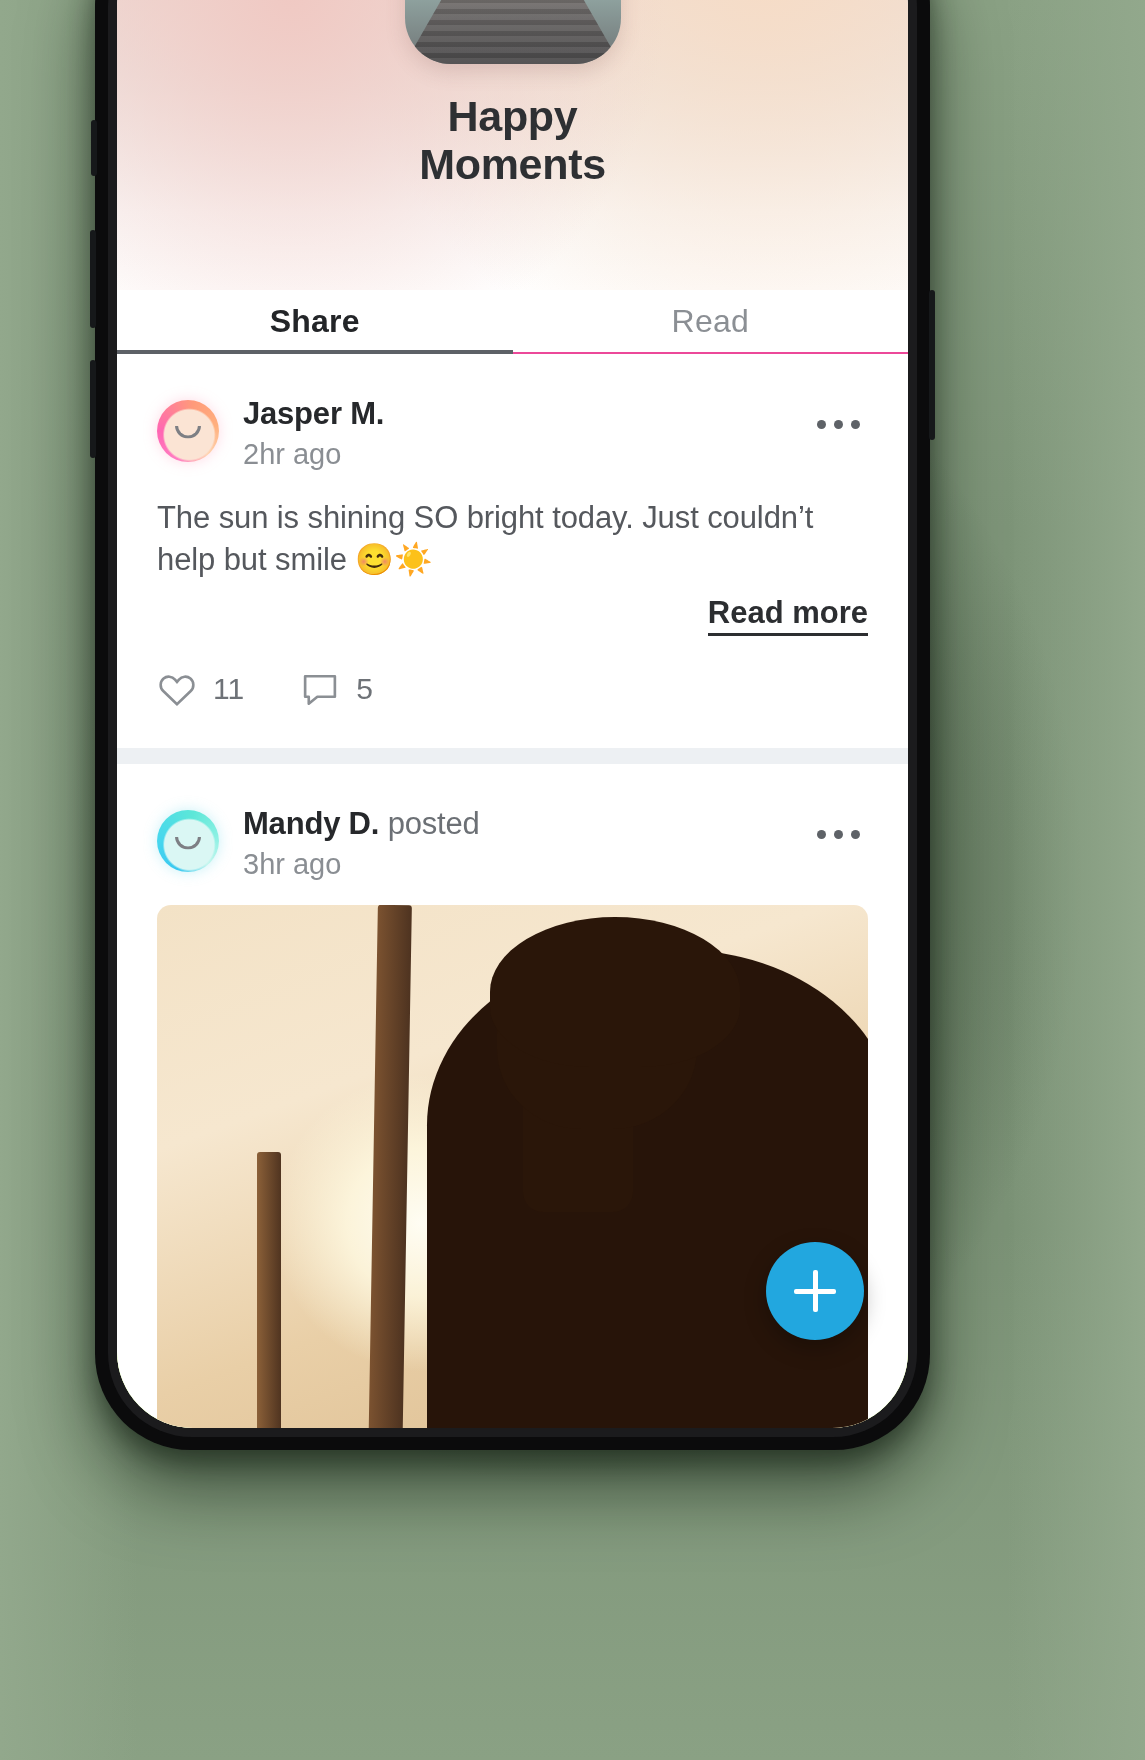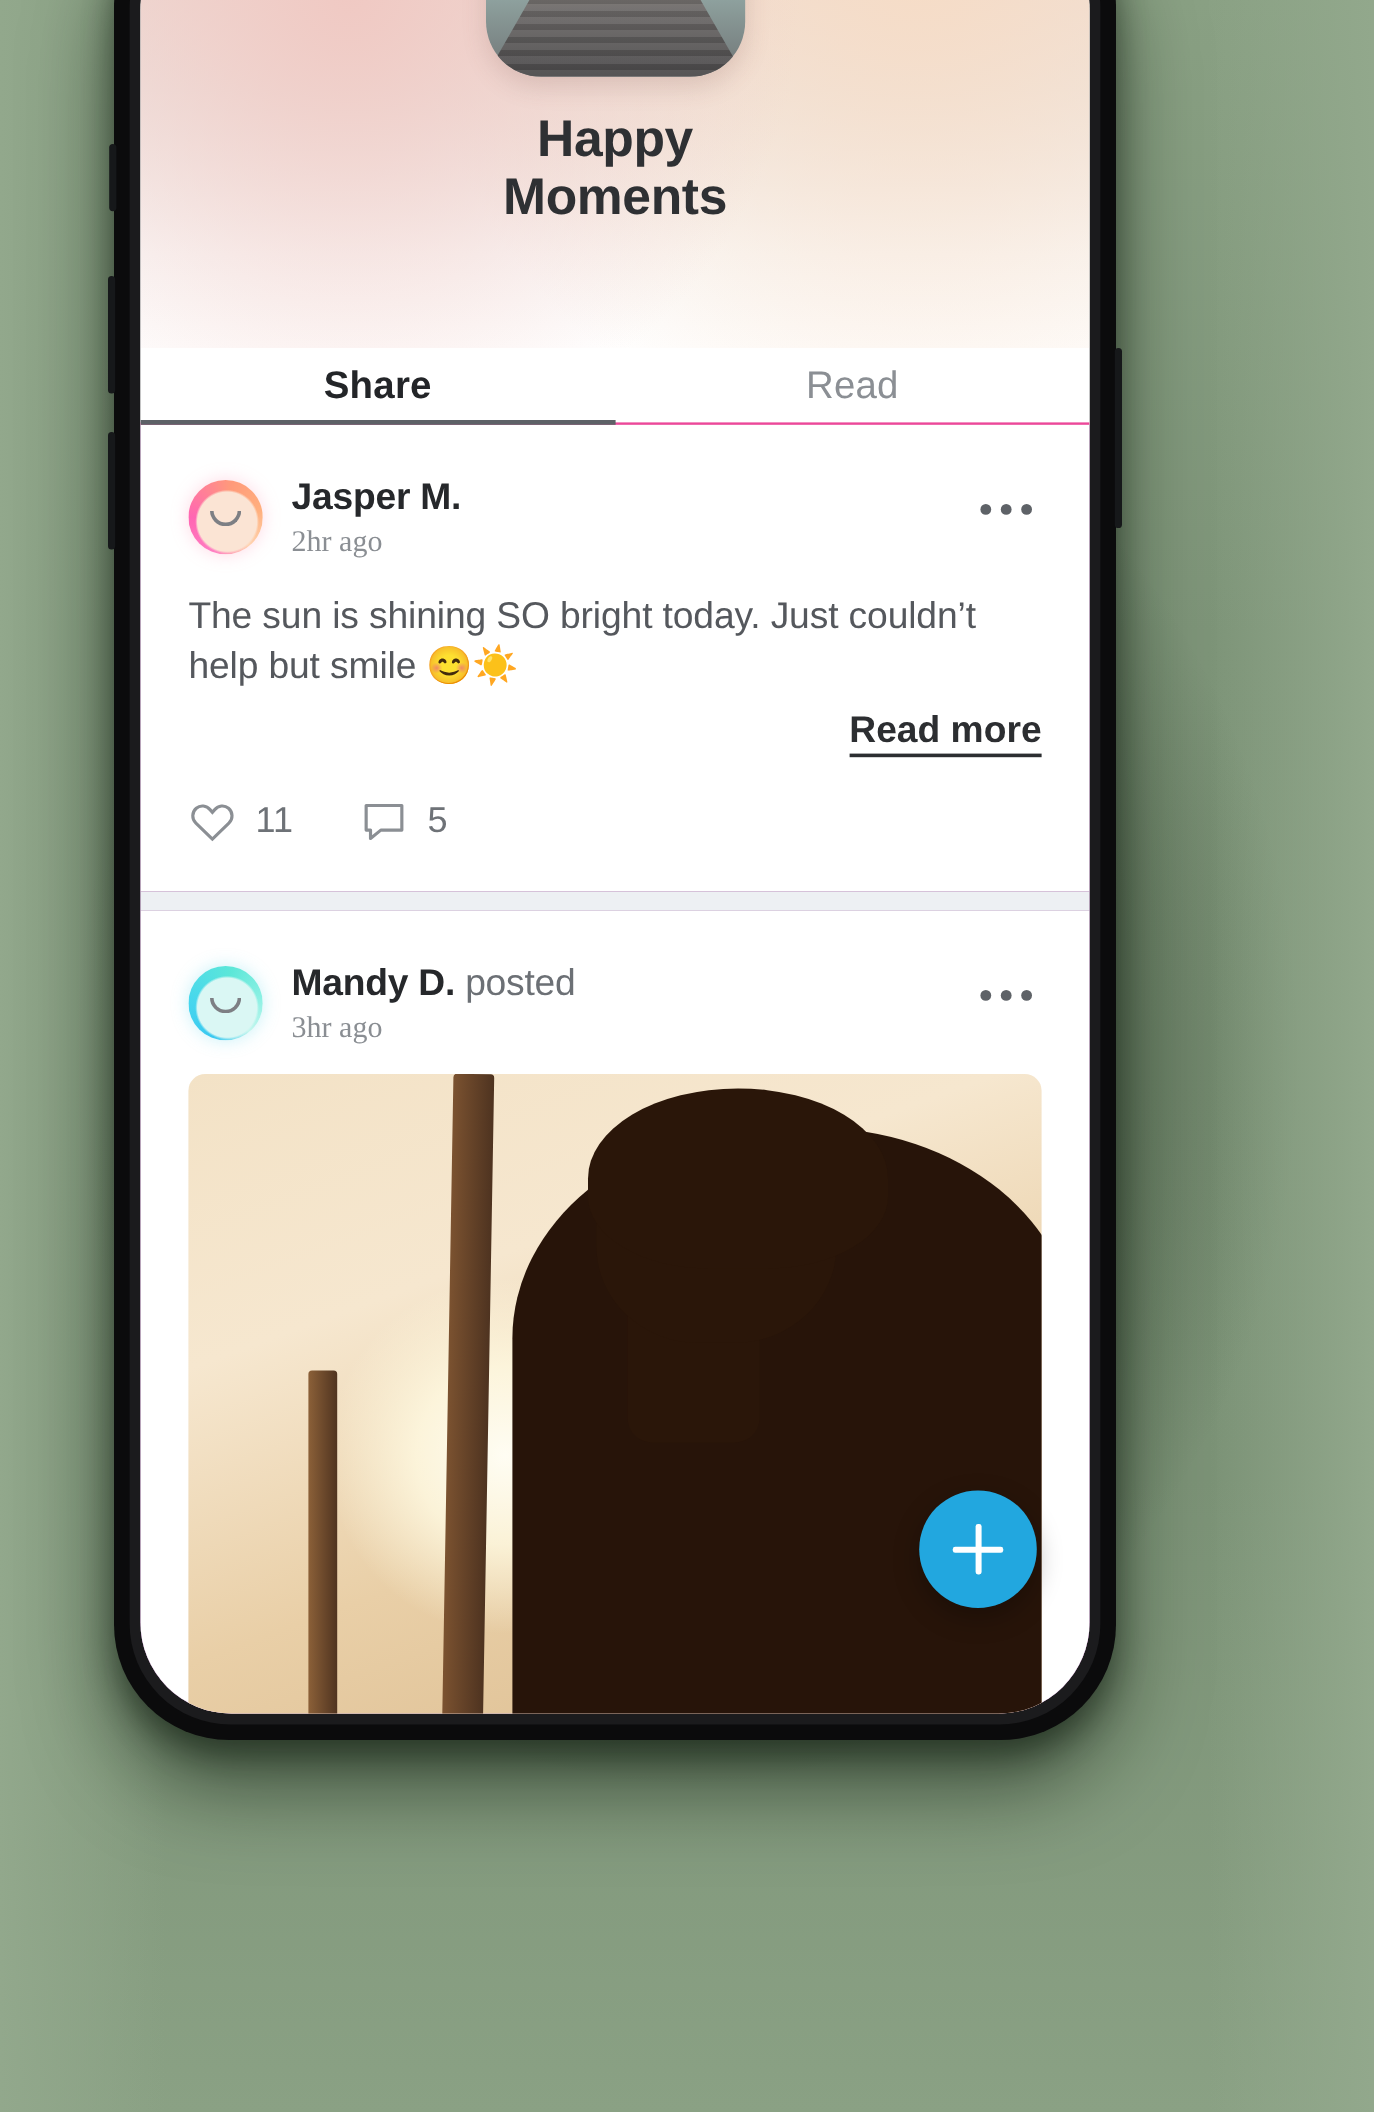--- a/index.html
+++ b/index.html
@@ -103,21 +103,21 @@
     flex:1; display:flex; align-items:center; justify-content:center;
     font-size:32px; color:#8b8f94; letter-spacing:.2px;
   }
   .tab.active{ color:#232528; font-weight:bold; }
   .tab-indicator{
     position:absolute; left:0; bottom:-2px;
     width:50%; height:4px; background:#5d6167;
   }
 
   
-  .feed{ background:#701a75; }
+  .feed{ background:#bef264; }
   .post{ padding:42px 40px 0 40px; background:#fff; }
   .post-head{ display:flex; align-items:flex-start; position:relative; }
   .avatar{
     width:62px; height:62px; border-radius:50%;
     flex:0 0 62px; position:relative; margin-top:4px;
   }
   .avatar.pink{
     background:
       radial-gradient(circle at 52% 56%, #fbe4d4 0%, #fbe4d4 52%, rgba(251,228,212,0) 56%),
       conic-gradient(from 200deg,#ff7ec2 0deg,#ff66b3 70deg,#ff9a7a 170deg,#ffb07e 240deg,#ffd3b0 300deg,#ff7ec2 360deg);
@@ -133,21 +133,21 @@
     position:absolute; left:50%; top:52%; transform:translate(-50%,-50%);
     width:26px; height:13px;
     border:3px solid #7d7f84; border-top:none;
     border-radius:0 0 18px 18px;
   }
   .who{ margin-left:24px; }
   .who-name{
     font-size:31px; color:#26282b; font-weight:bold; letter-spacing:-.2px;
   }
   .who-name .verb{ font-weight:normal; color:#6c7075; }
-  .who-time{ font-size:25px; color:#8a8e93; margin-top:6px;font-family:Liberation Serif, serif; }
+  .who-time{ font-size:29px; color:#8a8e93; margin-top:6px; }
   .more-btn{
     position:absolute; right:0; top:16px;
     display:flex; gap:8px; padding:8px; cursor:pointer;
   }
   .more-btn i{ width:9px; height:9px; border-radius:50%; background:#5e6267; display:block; }
 
   .post-text{
     margin-top:26px;
     font-size:31px; line-height:1.36; color:#55585d; letter-spacing:-.1px;
   }

